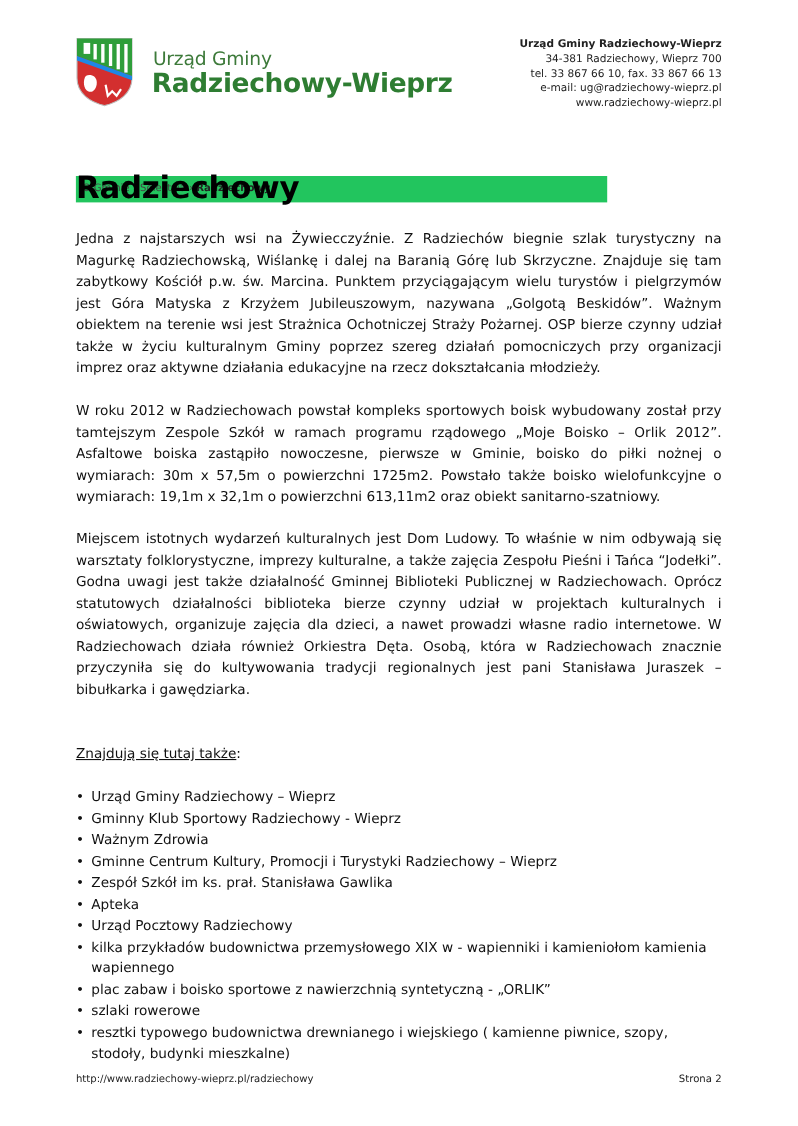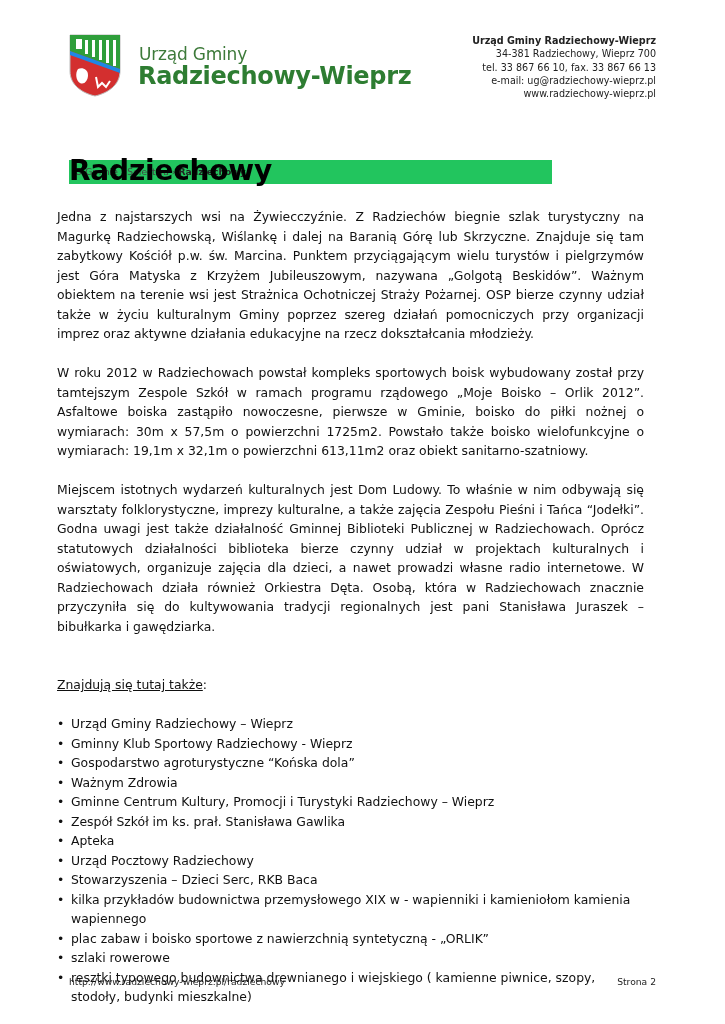--- a/index.html
+++ b/index.html
@@ -14,21 +14,21 @@
   .contact { position: absolute; right: 69px; top: 34px; text-align: right; font-size: 9.6px; line-height: 13.3px; color: #222; }
   .contact .org { font-weight: bold; }
 
   .breadcrumb { position: absolute; left: 69px; top: 112px; width: 483px; height: 24px; background: #22c55e; font-size: 9.2px; color: #444; line-height: 24px; margin-top: 48px; }
   .breadcrumb .inner { padding-left: 6px; }
   .breadcrumb .current { font-weight: bold; color: #222; }
   .breadcrumb a { color: #444; text-decoration: none; }
 
   h1.title { position: absolute; left: 69px; top: 154px; margin: 0; font-size: 28px; font-weight: bold; color: #000; font-family: "DejaVu Sans", sans-serif; letter-spacing: -0.2px; }
 
-  .content { position: absolute; left: 57px; top: 207px; width: 587px; font-size: 12.4px; line-height: 19.5px; color: #111; font-family: "DejaVu Sans", sans-serif; }
+  .content { position: absolute; left: 69px; top: 207px; width: 587px; font-size: 12.4px; line-height: 19.5px; color: #111; font-family: "DejaVu Sans", sans-serif; }
   .content p { margin: 0 0 19.5px 0; text-align: justify; }
   .content p.p3 { margin-bottom: 39px; }
 
   .also-label { margin: 0 0 19.5px 0; }
   .also-label span.u { text-decoration: underline; }
   ul.places { list-style: none; margin: 0; padding: 0; }
   ul.places li { position: relative; padding-left: 14px; line-height: 19.5px; }
   ul.places li::before { content: "•"; position: absolute; left: 0; top: 0; }
 
   .footer { position: absolute; left: 69px; top: 976px; width: 587px; font-size: 9.2px; color: #222; }
@@ -85,27 +85,25 @@
     <p>W roku 2012 w Radziechowach powstał kompleks sportowych boisk wybudowany został przy tamtejszym Zespole Szkół w ramach  programu rządowego „Moje Boisko – Orlik 2012”. Asfaltowe boiska zastąpiło nowoczesne, pierwsze w Gminie, boisko do piłki nożnej o wymiarach: 30m x 57,5m o powierzchni 1725m2. Powstało także boisko wielofunkcyjne o wymiarach: 19,1m x 32,1m o powierzchni 613,11m2 oraz obiekt sanitarno-szatniowy.</p>
     <p class="p3">Miejscem istotnych wydarzeń kulturalnych jest Dom Ludowy.  To właśnie w nim odbywają się warsztaty folklorystyczne, imprezy kulturalne, a także zajęcia Zespołu Pieśni i Tańca “Jodełki”. Godna uwagi jest także działalność Gminnej Biblioteki Publicznej w Radziechowach. Oprócz statutowych działalności biblioteka bierze czynny udział w projektach kulturalnych i oświatowych, organizuje zajęcia dla dzieci, a nawet prowadzi własne radio internetowe. W Radziechowach działa również Orkiestra Dęta. Osobą, która w Radziechowach znacznie przyczyniła się do kultywowania tradycji regionalnych jest pani Stanisława Juraszek – bibułkarka i gawędziarka.</p>
 
     <div class="also-label">
       <span class="u">Znajdują się tutaj także</span><span>:</span>
     </div>
 
     <ul class="places">
       <li>Urząd Gminy Radziechowy – Wieprz</li>
       <li>Gminny Klub Sportowy Radziechowy - Wieprz</li>
-      <li>Gospodarstwo agroturystyczne “Końska dola”</li>
       <li>Ważnym Zdrowia</li>
       <li>Gminne Centrum Kultury, Promocji i Turystyki Radziechowy – Wieprz</li>
       <li>Zespół Szkół im ks. prał. Stanisława Gawlika</li>
       <li>Apteka</li>
       <li>Urząd Pocztowy Radziechowy</li>
-      <li>Stowarzyszenia – Dzieci Serc, RKB Baca</li>
       <li>kilka przykładów budownictwa przemysłowego XIX w - wapienniki i kamieniołom kamienia wapiennego</li>
       <li>plac zabaw i boisko sportowe z nawierzchnią syntetyczną - „ORLIK”</li>
       <li>szlaki rowerowe</li>
       <li>resztki typowego budownictwa drewnianego i wiejskiego ( kamienne piwnice, szopy, stodoły, budynki mieszkalne)</li>
     </ul>
   </div>
 
   <div class="footer">
     <span class="url">http://www.radziechowy-wieprz.pl/radziechowy</span>
     <span class="pagenum">Strona 2</span>

